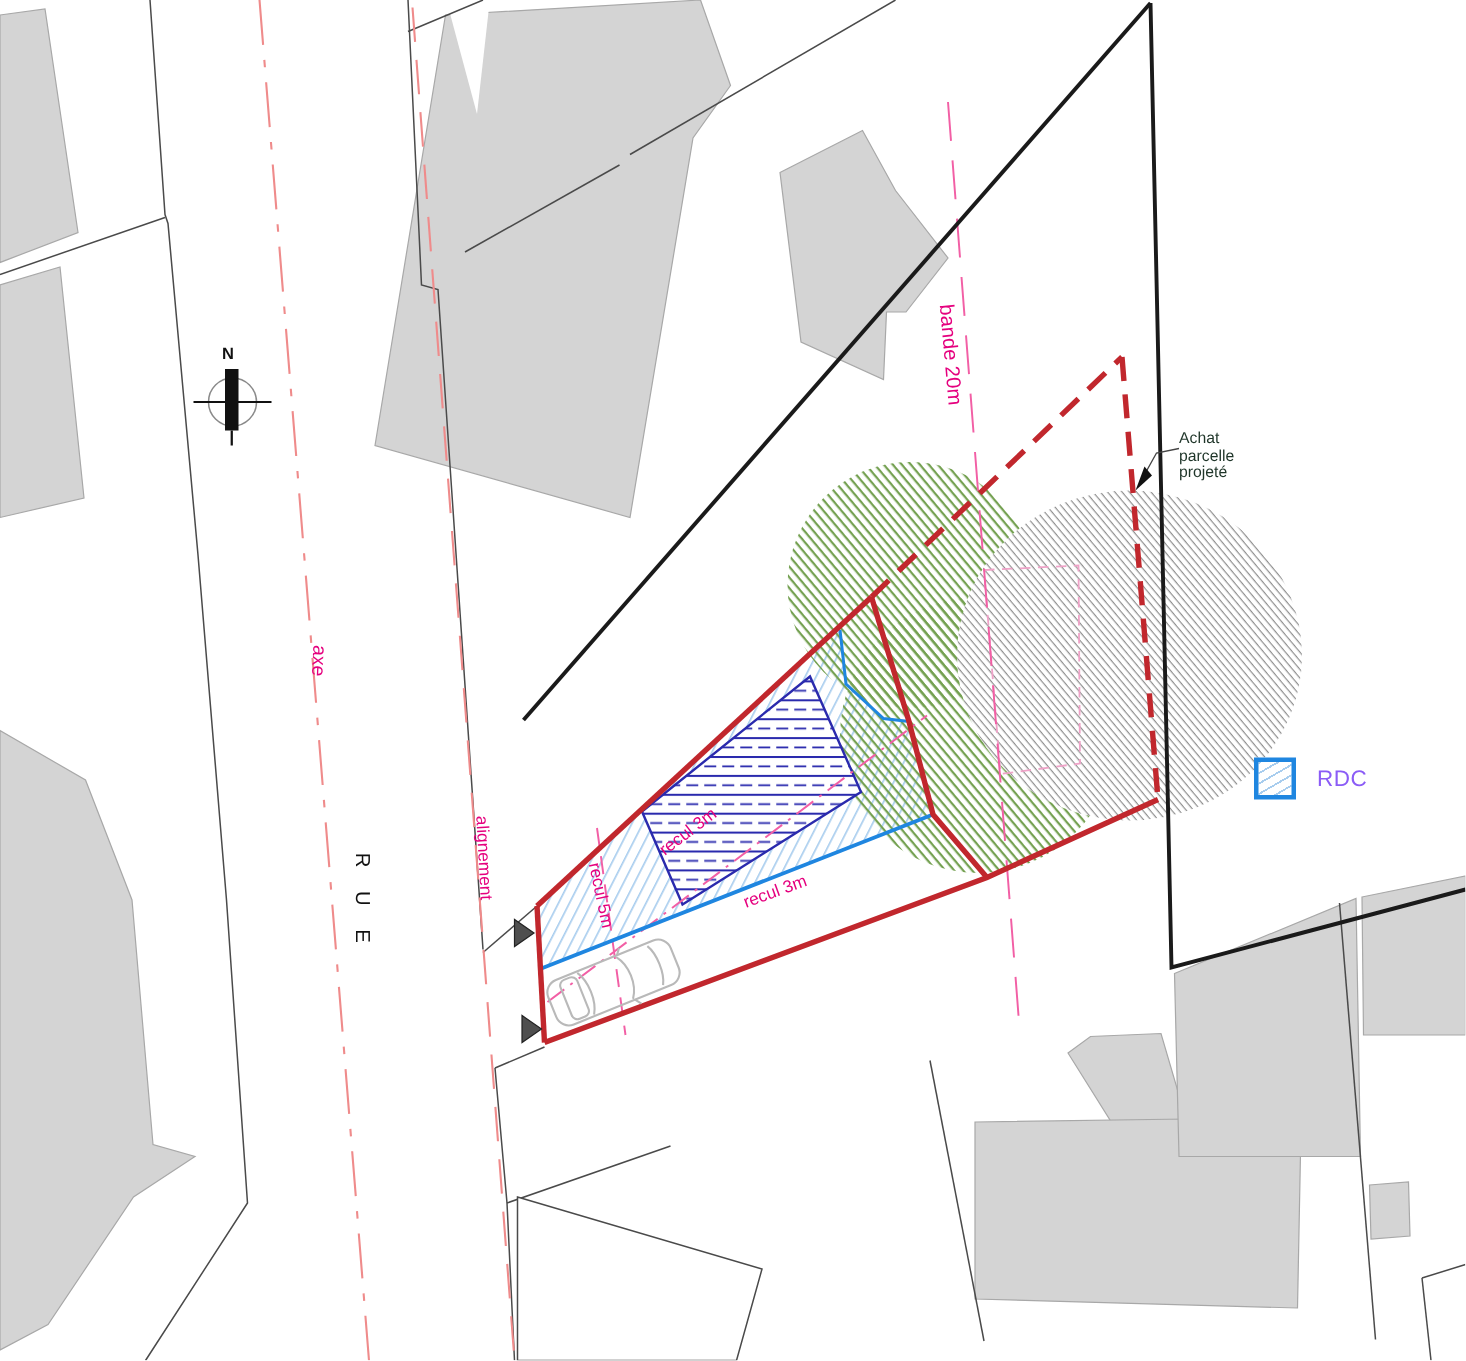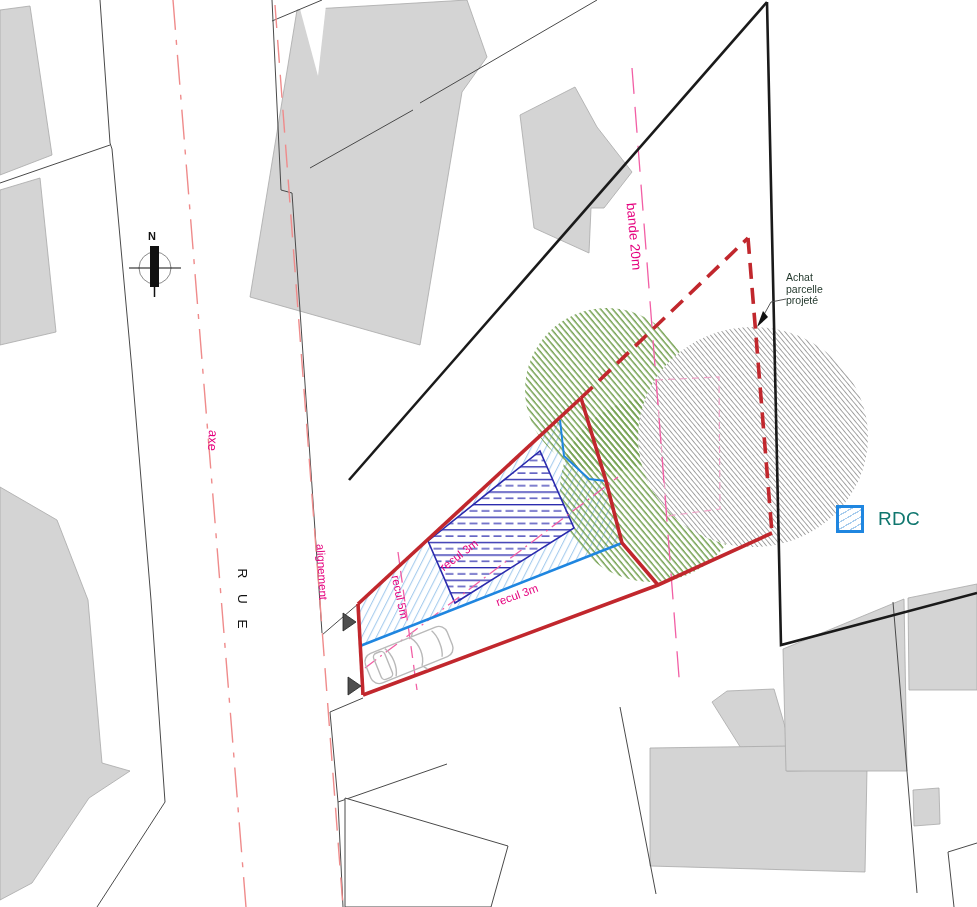--- a/index.html
+++ b/index.html
@@ -1,28 +1,28 @@
 <!DOCTYPE html>
 <html style="--red: #c1272d; --black_line: #1a1a1a; --thin_line: #4a4a4a; --gray_fill: #d4d4d4; --gray_edge: #a8a8a8; --salmon: #ef8b8b; --magenta: #e5007e; --pink_line: #f25fa5; --pink_light: #efa3c8; --blue: #1f86e0; --blue_hatch: #a8cdee; --navy: #2a2aad; --green: #75a152; --gray_hatch: #8f8f8f; --car_line: #b9b9b9; --marker: #4f4f4f;"><head>
 <meta charset="utf-8">
 <style>
   html,body{margin:0;padding:0;background:#fff;}
   #plan{position:relative;width:977px;height:907px;background:#fff;overflow:hidden;
         font-family:"Liberation Sans",sans-serif;}
   #plan svg{position:absolute;left:0;top:0;}
   .lbl{position:absolute;white-space:pre;transform-origin:center;color:var(--magenta);}
-  .lbl-dark{color:#1f3529;}
+  .lbl-dark{color:#1f3529;margin-top:15px;}
   .legend{position:absolute;left:836px;top:505px;width:140px;}
   .legend-row{display:flex;align-items:center;margin-bottom:16px;}
   .swatch{width:28px;height:28px;box-sizing:border-box;background:#fff;margin-right:14px;flex:none;}
   .swatch-rdc{border:3px solid var(--blue);
     background-image:repeating-linear-gradient(150deg,var(--blue_hatch) 0 1.2px,transparent 1.2px 6px);}
   .swatch-r1{border:2px solid var(--navy);
     background-image:repeating-linear-gradient(180deg,var(--navy) 0 1.3px,transparent 1.3px 5.5px);}
-  .legend-label{font-size:19px;color:#0f766e;letter-spacing:.3px;text-align:center;}
+  .legend-label{font-size:15px;color:#8b5cf6;letter-spacing:.3px;text-align:center;}
   .ann{position:absolute;left:786px;top:272px;font-size:10.5px;line-height:11.5px;}
   .ann div{white-space:pre;}
 </style>
 </head>
 <body>
 
 <div id="plan">
 
 <svg width="977" height="907" viewBox="0 0 977 907">
   <defs>

